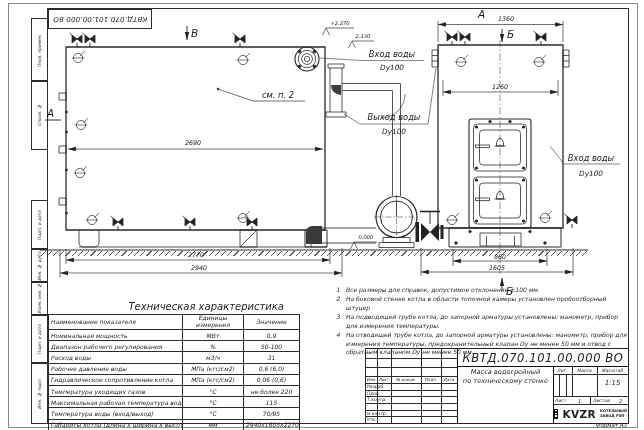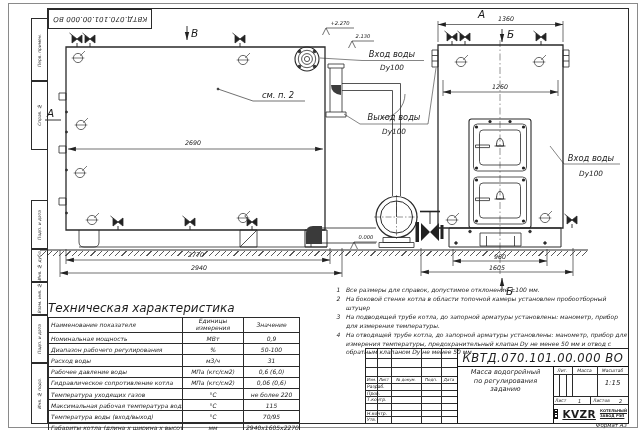--- a/index.html
+++ b/index.html
@@ -15,21 +15,21 @@
   .mbox{position:absolute;left:31px;width:15px;border:0.9px solid #2b2b2b;
         display:flex;align-items:center;justify-content:center;overflow:hidden;}
   .mbox span{writing-mode:vertical-rl;transform:rotate(180deg);
              font:italic 4.4px "DejaVu Sans",sans-serif;white-space:nowrap;color:#333;}
   
   .notes{position:absolute;left:331px;top:286px;width:299px;font:italic 6px "DejaVu Sans",sans-serif;line-height:1.45;}
   .note{display:flex;margin-bottom:0.5px;}
   .note .n{flex:none;width:15px;text-align:center;}
   
   .spec{position:absolute;left:48px;top:301px;width:236px;font:italic 6px "DejaVu Sans",sans-serif;}
-  .spec-title{text-align:left;font-size:12px;margin-bottom:2px;}
+  .spec-title{text-align:right;font-size:10px;margin-bottom:2px;}
   .spec table{border-collapse:collapse;width:100%;table-layout:fixed;}
   .spec th,.spec td{border:0.9px solid #2b2b2b;padding:0 2px;font-weight:normal;font-style:italic;
                     overflow:hidden;white-space:nowrap;}
   .spec th{height:14px;white-space:normal;line-height:1.15;}
   .spec td{height:10.2px;}
   .c1{width:129px;text-align:left;}
   .c2{width:56px;text-align:center;}
   .c3{width:51px;text-align:center;}
   
   .tb{position:absolute;left:365px;top:348px;width:262px;height:74px;border:1.3px solid #222;
@@ -37,21 +37,21 @@
   .tb .vl{position:absolute;width:1px;background:#2b2b2b;}
   .tb .hl{position:absolute;height:1px;background:#2b2b2b;}
   .tb .t{position:absolute;font-size:4.5px;white-space:nowrap;}
   .tb-doc{position:absolute;left:92px;top:0;width:170px;height:17px;
           display:flex;align-items:center;justify-content:center;
           font-size:11.5px;letter-spacing:.6px;white-space:nowrap;}
   .tb-name{position:absolute;left:92px;top:19px;width:95px;height:40px;
            display:flex;flex-direction:column;align-items:center;justify-content:flex-start;
            font-size:6.6px;line-height:1.3;text-align:center;}
   .scale-v{position:absolute;left:232px;top:30px;width:29px;text-align:center;font-size:7px;}
-  .kvzr{position:absolute;left:188px;top:56px;width:73px;height:17px;display:flex;align-items:center;justify-content:center;gap:4px;text-decoration:underline;}
+  .kvzr{position:absolute;left:188px;top:56px;width:73px;height:17px;display:flex;align-items:center;justify-content:center;gap:4px;}
   .kvzr .grid-ico{width:8px;height:8px;background:
        repeating-linear-gradient(0deg,#111 0 1.5px,#fff 1.5px 2.6px),
        repeating-linear-gradient(90deg,#111 0 1.5px,rgba(255,255,255,0) 1.5px 2.6px);border:1px solid #111;}
   .kvzr .logo{font-style:normal;font-weight:800;font-size:10.5px;letter-spacing:.4px;}
   .kvzr .cotext{font-style:normal;font-size:3.7px;line-height:1.15;font-weight:700;}
   .format{position:absolute;left:547px;top:422px;width:80px;text-align:right;
           font:italic 5.5px "DejaVu Sans",sans-serif;}
   
   .hatch{position:absolute;left:40px;top:250.5px;width:548px;height:5px;
          background:repeating-linear-gradient(135deg,rgba(0,0,0,0) 0 3.6px,#5a5a5a 3.6px 4.4px);}
@@ -435,21 +435,21 @@
     <div class="t" style="left:1px;top:35px;">Разраб.</div>
     <div class="t" style="left:1px;top:41.7px;">Пров.</div>
     <div class="t" style="left:1px;top:48.3px;">Т.контр.</div>
     <div class="t" style="left:1px;top:61.7px;">Н.контр.</div>
     <div class="t" style="left:1px;top:68.3px;">Утв.</div>
 
     <div class="tb-doc">КВТД.070.101.00.000  ВО</div>
 
     <div class="tb-name">
       <span>Масса водогрейный</span>
-      <span>по регулирования заданию</span>
+      <span>по техническому стенке</span>
     </div>
 
     <div class="vl" style="left:206px;top:17px;height:30px;"></div>
     <div class="vl" style="left:231px;top:17px;height:30px;"></div>
     <div class="hl" style="left:187px;top:25px;width:75px;"></div>
     <div class="hl" style="left:187px;top:47px;width:75px;"></div>
     <div class="vl" style="left:193.3px;top:25px;height:22px;"></div>
     <div class="vl" style="left:199.6px;top:25px;height:22px;"></div>
     <div class="t" style="left:187px;top:19px;width:19px;text-align:center;">Лит.</div>
     <div class="t" style="left:206px;top:19px;width:25px;text-align:center;">Масса</div>

